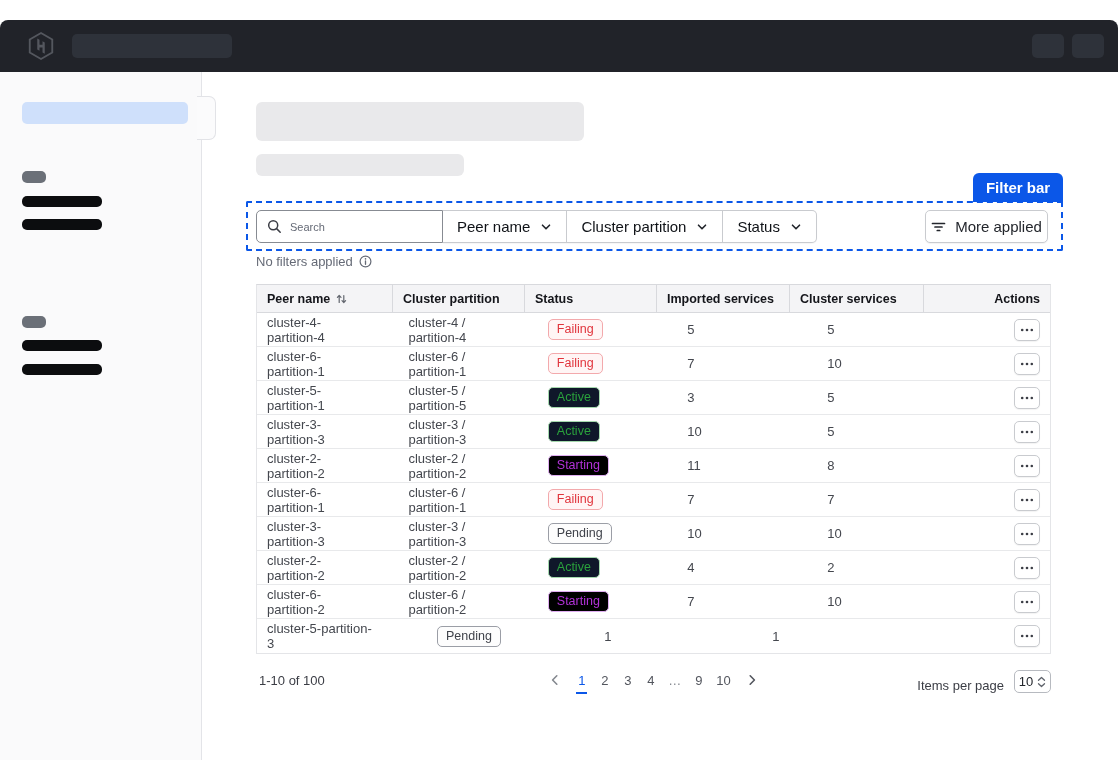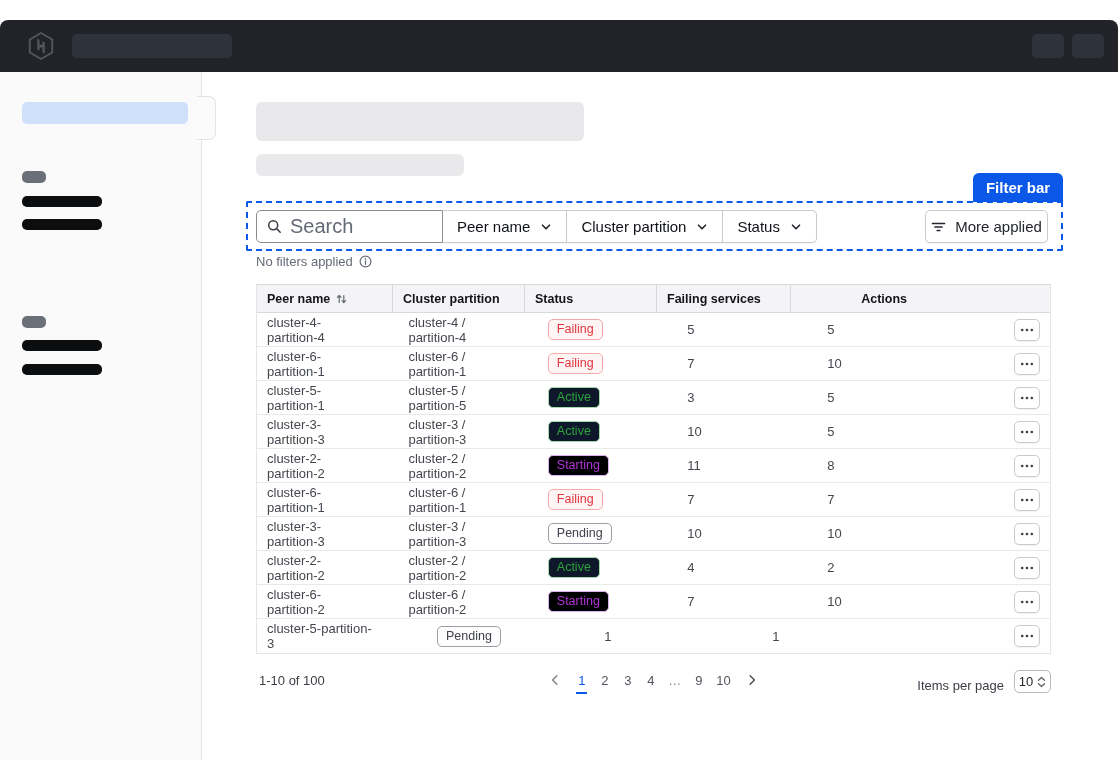--- a/index.html
+++ b/index.html
@@ -33,21 +33,21 @@
   .skel-title { left:53px; top:30px; width:328px; height:39px; }
   .skel-sub { left:53px; top:82px; width:208px; height:22px; }
 
   
   .anno-tag { position:absolute; left:770px; top:101px; width:90px; height:29px; background:var(--accent); color:#fff; font-weight:bold; font-size:15px; display:flex; align-items:center; justify-content:center; border-radius:6px 6px 0 0; z-index:3; }
   .anno-box { position:absolute; left:43px; top:129px; width:817px; height:50px; border:2px dashed var(--accent); border-radius:2px; z-index:2; pointer-events:none; }
 
   
   .filterbar { position:absolute; left:53px; top:138px; height:33px; display:flex; align-items:stretch; z-index:4; }
   .search-box { display:flex; align-items:center; gap:8px; width:187px; padding:0 10px; background:#fff; border:1px solid #878b92; border-radius:5px 0 0 5px; position:relative; z-index:2; }
-  .search-box input { border:none; outline:none; width:130px; font-size:20px; font-family:inherit; color:#0f1217; background:transparent; }
+  .search-box input { border:none; outline:none; width:130px; font-size:11px; font-family:inherit; color:#0f1217; background:transparent; }
   .search-box input::placeholder { color:#656a76; }
   .seg-group { display:flex; border:1px solid #c9cbcf; border-left:none; border-radius:0 5px 5px 0; background:#fff; box-shadow:0 1px 1px rgba(0,0,0,.04); }
   .seg { display:flex; align-items:center; gap:10px; padding:0 14px; font-size:15px; color:#0f1217; cursor:pointer; }
   .seg + .seg { border-left:1px solid #c9cbcf; }
   .more-filters { position:absolute; left:722px; top:138px; height:33px; width:123px; display:flex; align-items:center; justify-content:center; gap:9px; background:#fff; border:1px solid #c9cbcf; border-radius:5px; font-size:15px; color:#23262c; box-shadow:0 1px 1px rgba(0,0,0,.05); cursor:pointer; z-index:4; }
   .filters-status { position:absolute; left:53px; top:182px; display:flex; align-items:center; gap:6px; font-size:13px; color:#656a76; }
 
   
   .table { position:absolute; left:53px; top:212px; width:795px; border:1px solid #e4e5e8; border-top:1px solid #d8d9dd; }
   .thead { display:flex; height:28px; background:#f4f4f6; border-bottom:1px solid #d8d9dd; }
@@ -185,22 +185,25 @@
                 <path d="M7.8 2.5 V9.5 M6 7.7 L7.8 9.5 L9.6 7.7" fill="none" stroke="#62666e" stroke-width="1.2" stroke-linecap="round" stroke-linejoin="round"></path>
               </svg>
             </span>
         </div>
         <div class="th c2">
             <span>Cluster partition</span>
           </div>
         <div class="th c3">
             <span>Status</span>
           </div>
+        <div class="th c4">
+            <span>Imported services</span>
+          </div>
         <div class="th c5">
-            <span>Failing services</span>
+            <span>Cluster services</span>
           </div>
         <div class="th c6">
             <span>Actions</span>
           </div>
       </div>
       <div id="table-body">
       <div class="trow">
         <div class="td c1">cluster-4-partition-4</div>
         <div class="td c2">cluster-4 / partition-4</div>
         <div class="td c3"><span class="badge badge--failing">Failing</span></div>

